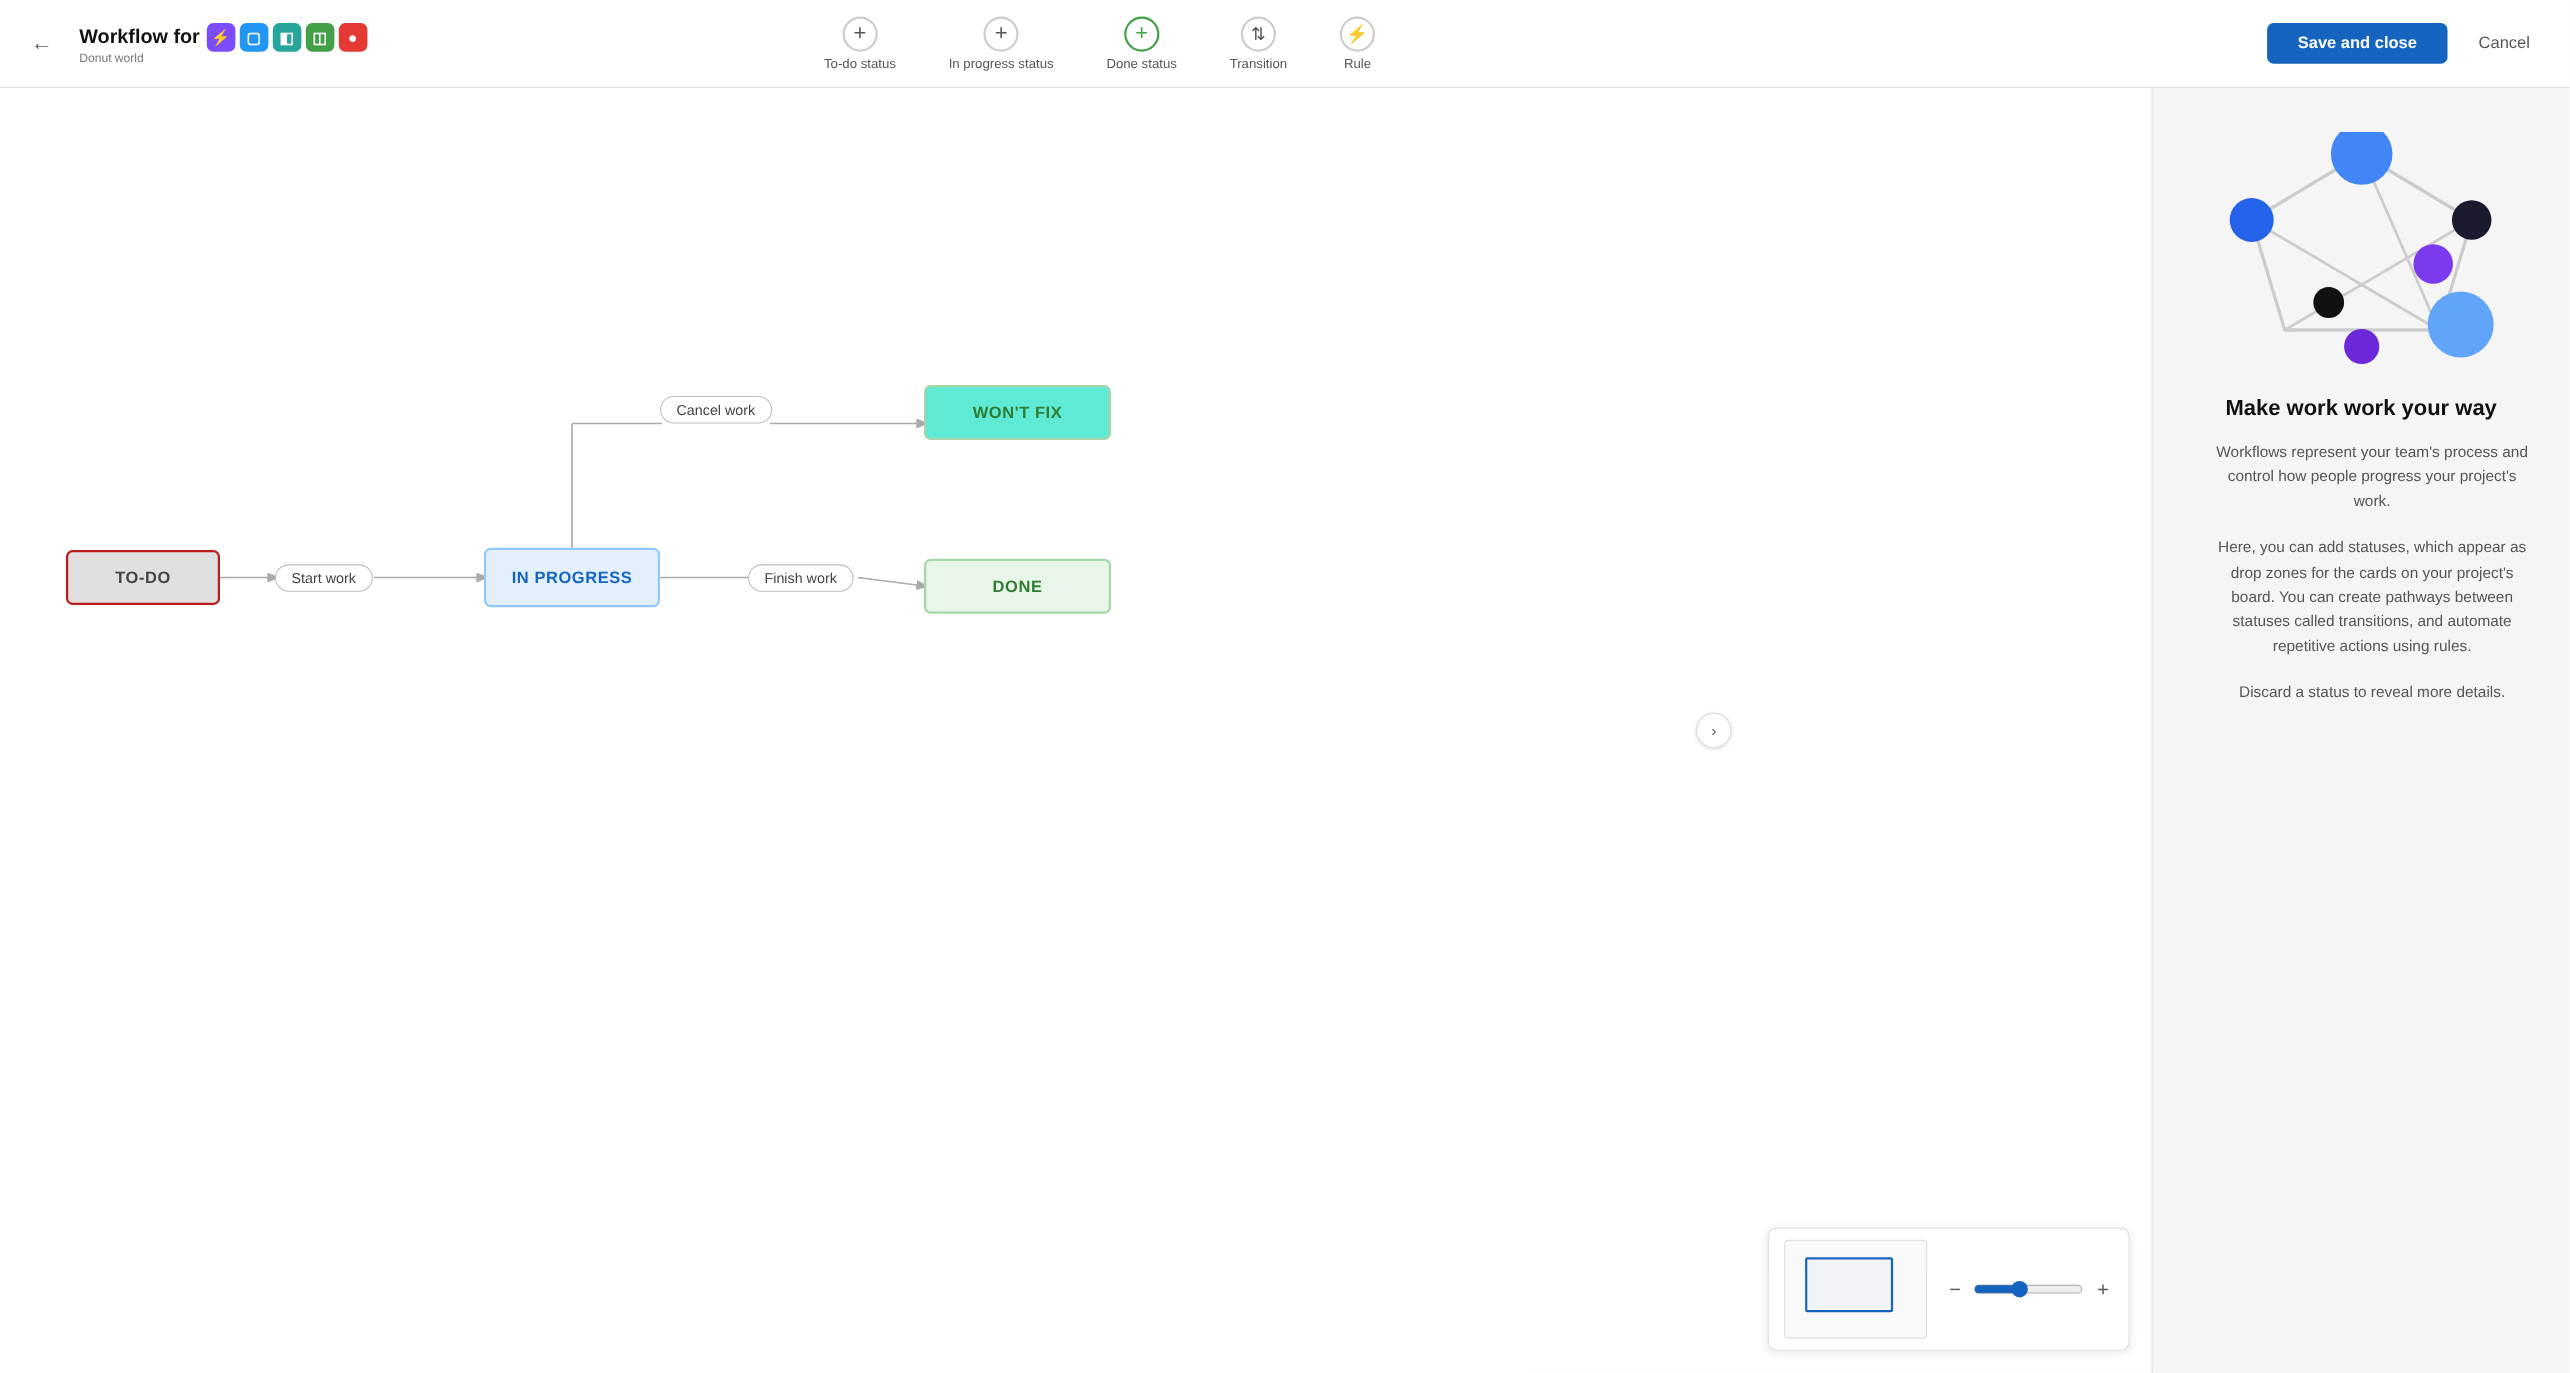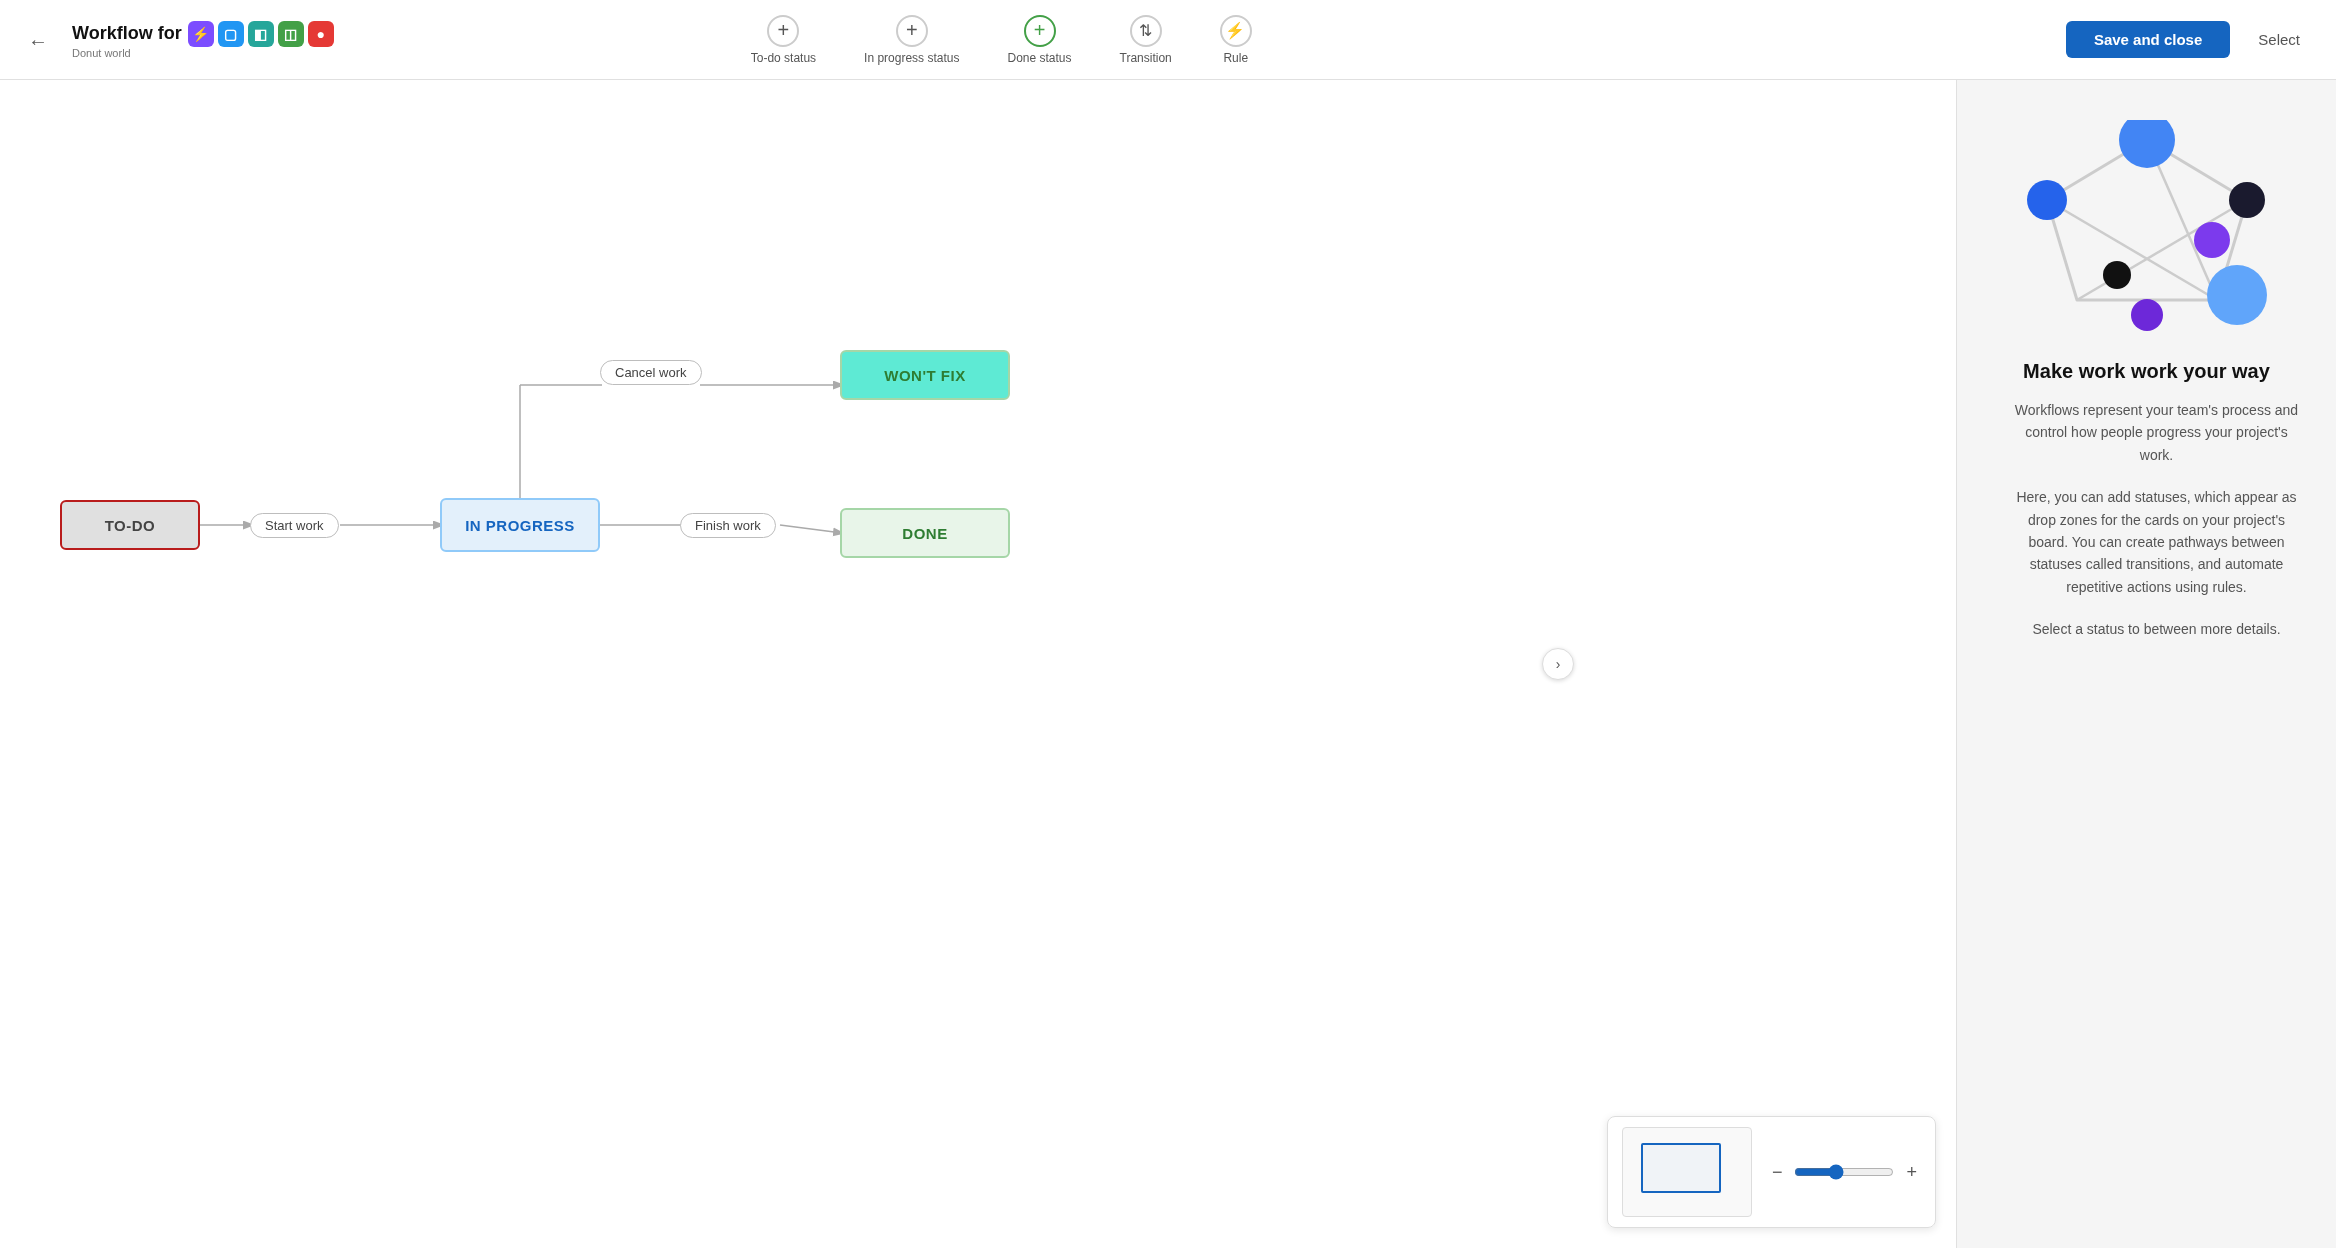--- a/index.html
+++ b/index.html
@@ -270,21 +270,21 @@
     </button>
 
     <button class="toolbar-item">
       <div class="toolbar-icon" style="font-size:16px;">⚡</div>
       <span class="toolbar-label">Rule</span>
     </button>
   </div>
 
   <div class="header-actions">
     <button class="btn-save">Save and close</button>
-    <button class="btn-discard">Select</button>
+    <button class="btn-discard">Cancel</button>
   </div>
 </header>
 
 <div class="main-layout">
 
   <div class="canvas-area">
 
     <svg class="workflow-svg">
 
       <line x1="200" y1="445" x2="252" y2="445" stroke="#aaa" stroke-width="1.5" marker-end="url(#arrow)"></line>
@@ -370,16 +370,16 @@
       <circle cx="30" cy="80" r="20" fill="#2563eb"></circle>
 
       <circle cx="220" cy="175" r="30" fill="#60a5fa"></circle>
 
       <circle cx="130" cy="195" r="16" fill="#6d28d9"></circle>
     </svg>
 
     <h2 class="panel-heading">Make work work your way</h2>
     <p class="panel-desc">Workflows represent your team's process and control how people progress your project's work.</p>
     <p class="panel-desc">Here, you can add statuses, which appear as drop zones for the cards on your project's board. You can create pathways between statuses called transitions, and automate repetitive actions using rules.</p>
-    <p class="panel-desc">Select a status to between more details.</p>
+    <p class="panel-desc">Discard a status to reveal more details.</p>
   </div>
 
 </div>
 
 </body></html>

